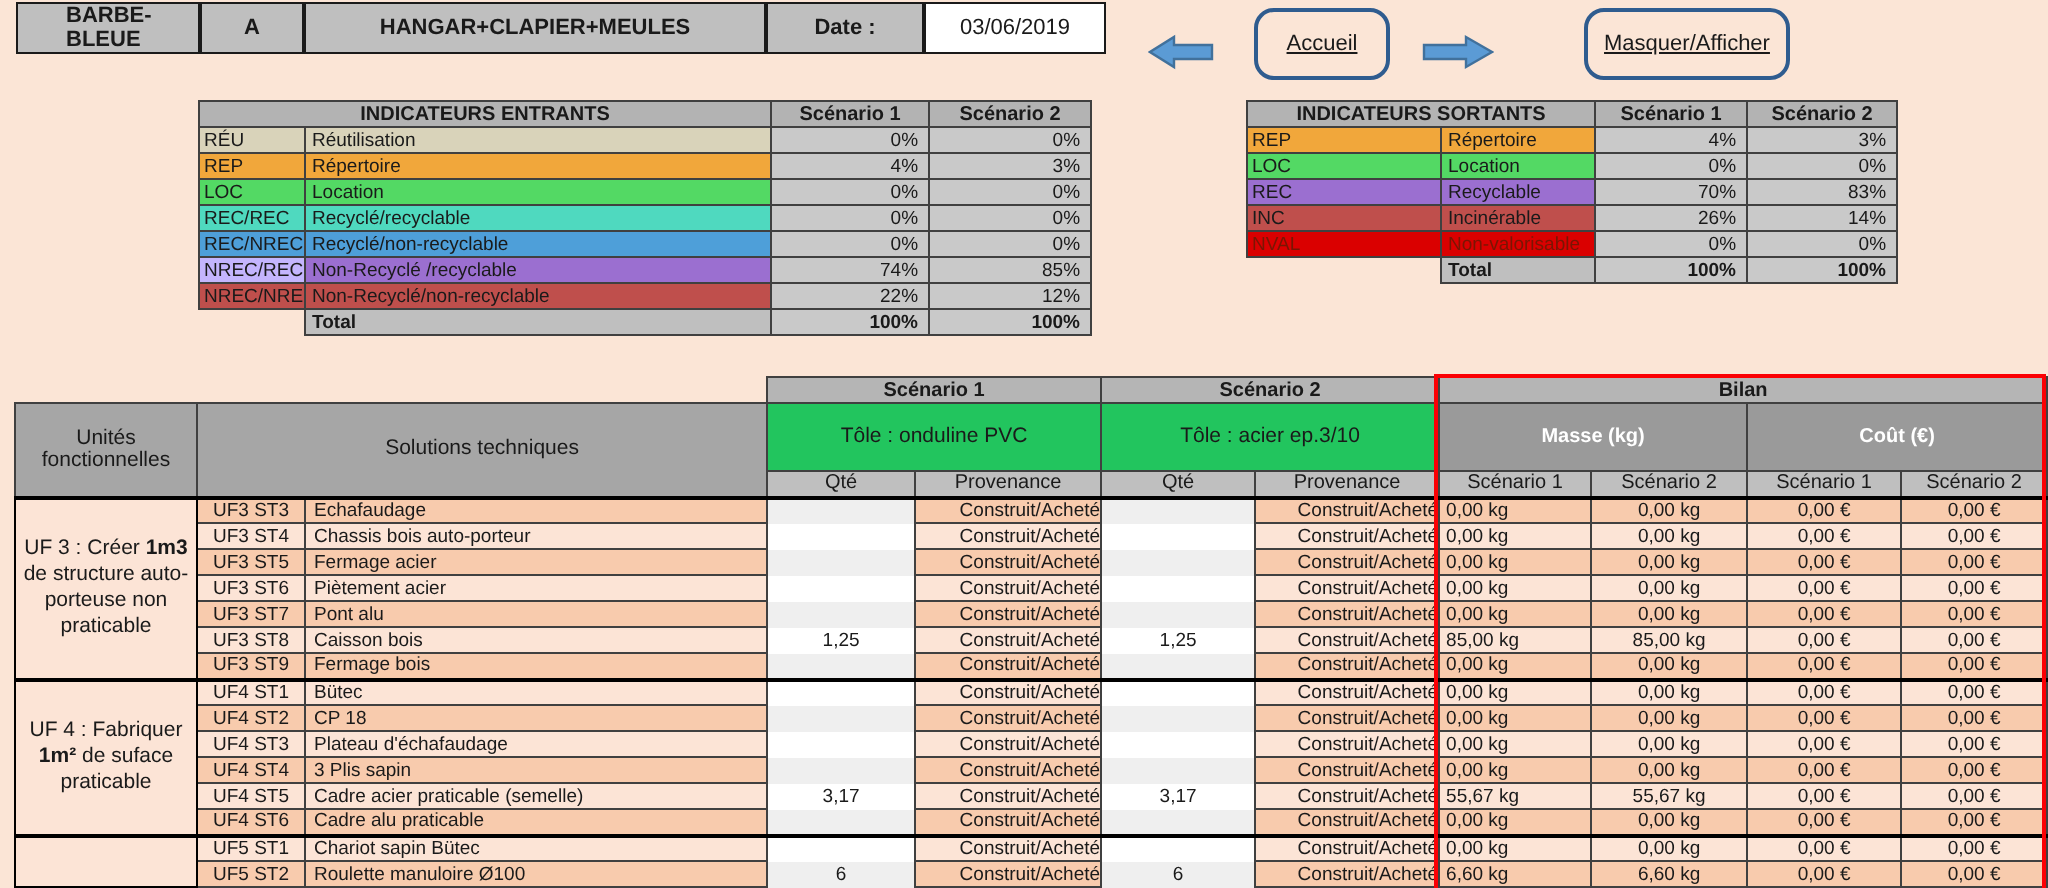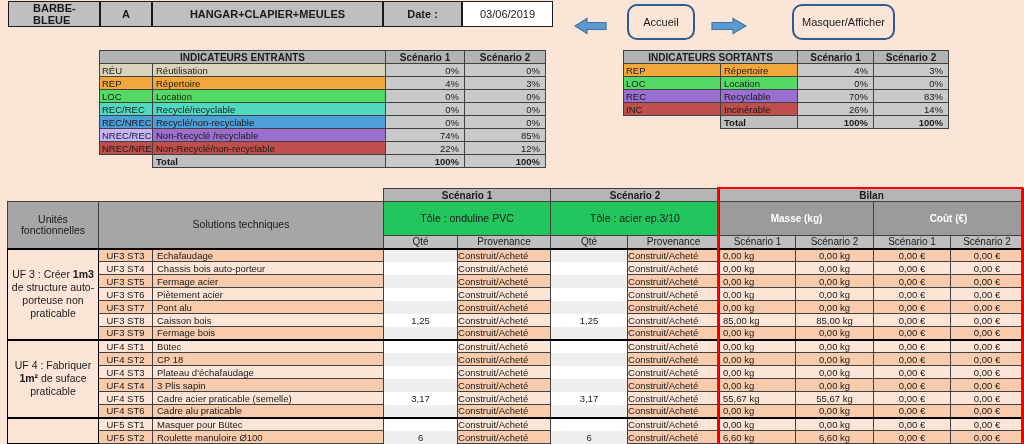--- a/index.html
+++ b/index.html
@@ -15,21 +15,21 @@
     position: absolute; top: 1px; height: 26px;
     background: #bfbfbf; border: 1px solid #1a1a1a;
     display: flex; align-items: center; justify-content: center;
     font-size: 11px; font-weight: bold;
   }
   .topcell.white { background: #ffffff; font-weight: normal; }
   .navbtn {
     position: absolute; top: 4px; height: 36px;
     border: 2px solid #2f5c8f; border-radius: 10px;
     display: flex; align-items: center; justify-content: center;
-    font-size: 11px; cursor: pointer;
+    font-size: 11px; text-decoration: underline; cursor: pointer;
     background: transparent;
   }
   .arrow { position: absolute; top: 17px; }
   
   table { border-collapse: collapse; table-layout: fixed; position: absolute; }
   td { border: 1px solid #404040; font-size: 9.5px; line-height: 11px; overflow: hidden; white-space: nowrap; height: 13px; }
   tr { height: 13px; }
   .ind-title { background: #b3b3b3; font-weight: bold; text-align: center; font-size: 10px; }
   .ind-sc { background: #b3b3b3; font-weight: bold; text-align: center; font-size: 10px; }
   td.code { padding-left: 2px; }
@@ -42,21 +42,21 @@
   
   #maintable { left: 7px; top: 188px; width: 1016px; }
   .scbar { background: #b5b5b5; text-align: center; font-weight: bold; font-size: 10px; }
   .bighead { background: #a6a6a6; text-align: center; font-size: 10.5px; vertical-align: middle; }
   .tole { background: #22c55e; text-align: center; font-size: 10.5px; vertical-align: middle; }
   .mchead { background: #9a9a9a; color: #ffffff; font-weight: bold; text-align: center; font-size: 10px; vertical-align: middle; }
   .subhead { background: #bfbfbf; text-align: center; font-size: 10px; }
   .ufcell { background: #fce4d6; text-align: center; font-size: 10.5px; vertical-align: middle; padding: 2px; white-space: normal; line-height: 13px; border: 1px solid #000; }
   td.st   { text-align: center; }
   td.sol  { padding-left: 4px; }
-  td.prov { text-align: left; font-size: 9.5px; }
+  td.prov { text-align: right; font-size: 9.5px; }
   td.qty  { text-align: center; border-top: none; border-bottom: none; }
   td.bil  { text-align: center; }
   td.m1   { text-align: left; padding-left: 3px; }
   .rd { background: #f8cbad; }
   .rl { background: #fce4d6; }
   .qd { background: #efefef; }
   .ql { background: #ffffff; }
   tr.gtop td { border-top: 2px solid #000; }
   #bilan-outline {
     position: absolute; left: 717px; top: 187px; width: 306px; height: 262px;
@@ -178,20 +178,26 @@
         <td class="code" style="background: rgb(155, 111, 208);">REC</td>
         <td class="lab" style="background: rgb(155, 111, 208);">Recyclable</td>
         <td class="val">70%</td>
         <td class="val">83%</td>
       </tr>
       <tr>
         <td class="code" style="background: rgb(191, 79, 76); margin-top: 44px;">INC</td>
         <td class="lab" style="background: rgb(191, 79, 76);">Incinérable</td>
         <td class="val">26%</td>
         <td class="val">14%</td>
+      </tr>
+      <tr class="nval">
+        <td class="code" style="background: rgb(218, 0, 0);">NVAL</td>
+        <td class="lab" style="background: rgb(218, 0, 0);">Non-valorisable</td>
+        <td class="val">0%</td>
+        <td class="val">0%</td>
       </tr>
       <tr>
         <td class="ghost"></td>
         <td class="totlab">Total</td>
         <td class="totval">100%</td>
         <td class="totval">100%</td>
       </tr>
     </tbody>
 </table>
 
@@ -390,21 +396,21 @@
         <td class="qty qd"></td>
         <td class="prov rd">Construit/Acheté</td>
         <td class="bil m1 rd">0,00 kg</td>
         <td class="bil rd">0,00 kg</td>
         <td class="bil rd">0,00 €</td>
         <td class="bil rd">0,00 €</td>
       </tr>
       <tr class="gtop" style="height: 13px;">
         <td class="ufcell" rowspan="2"><span></span><b></b><span></span></td>
         <td class="st rl">UF5 ST1</td>
-        <td class="sol rl">Masquer pour Bütec</td>
+        <td class="sol rl">Chariot sapin Bütec</td>
         <td class="qty ql"></td>
         <td class="prov rl">Construit/Acheté</td>
         <td class="qty ql"></td>
         <td class="prov rl">Construit/Acheté</td>
         <td class="bil m1 rl">0,00 kg</td>
         <td class="bil rl">0,00 kg</td>
         <td class="bil rl">0,00 €</td>
         <td class="bil rl">0,00 €</td>
       </tr>
       <tr style="height: 13px;">

